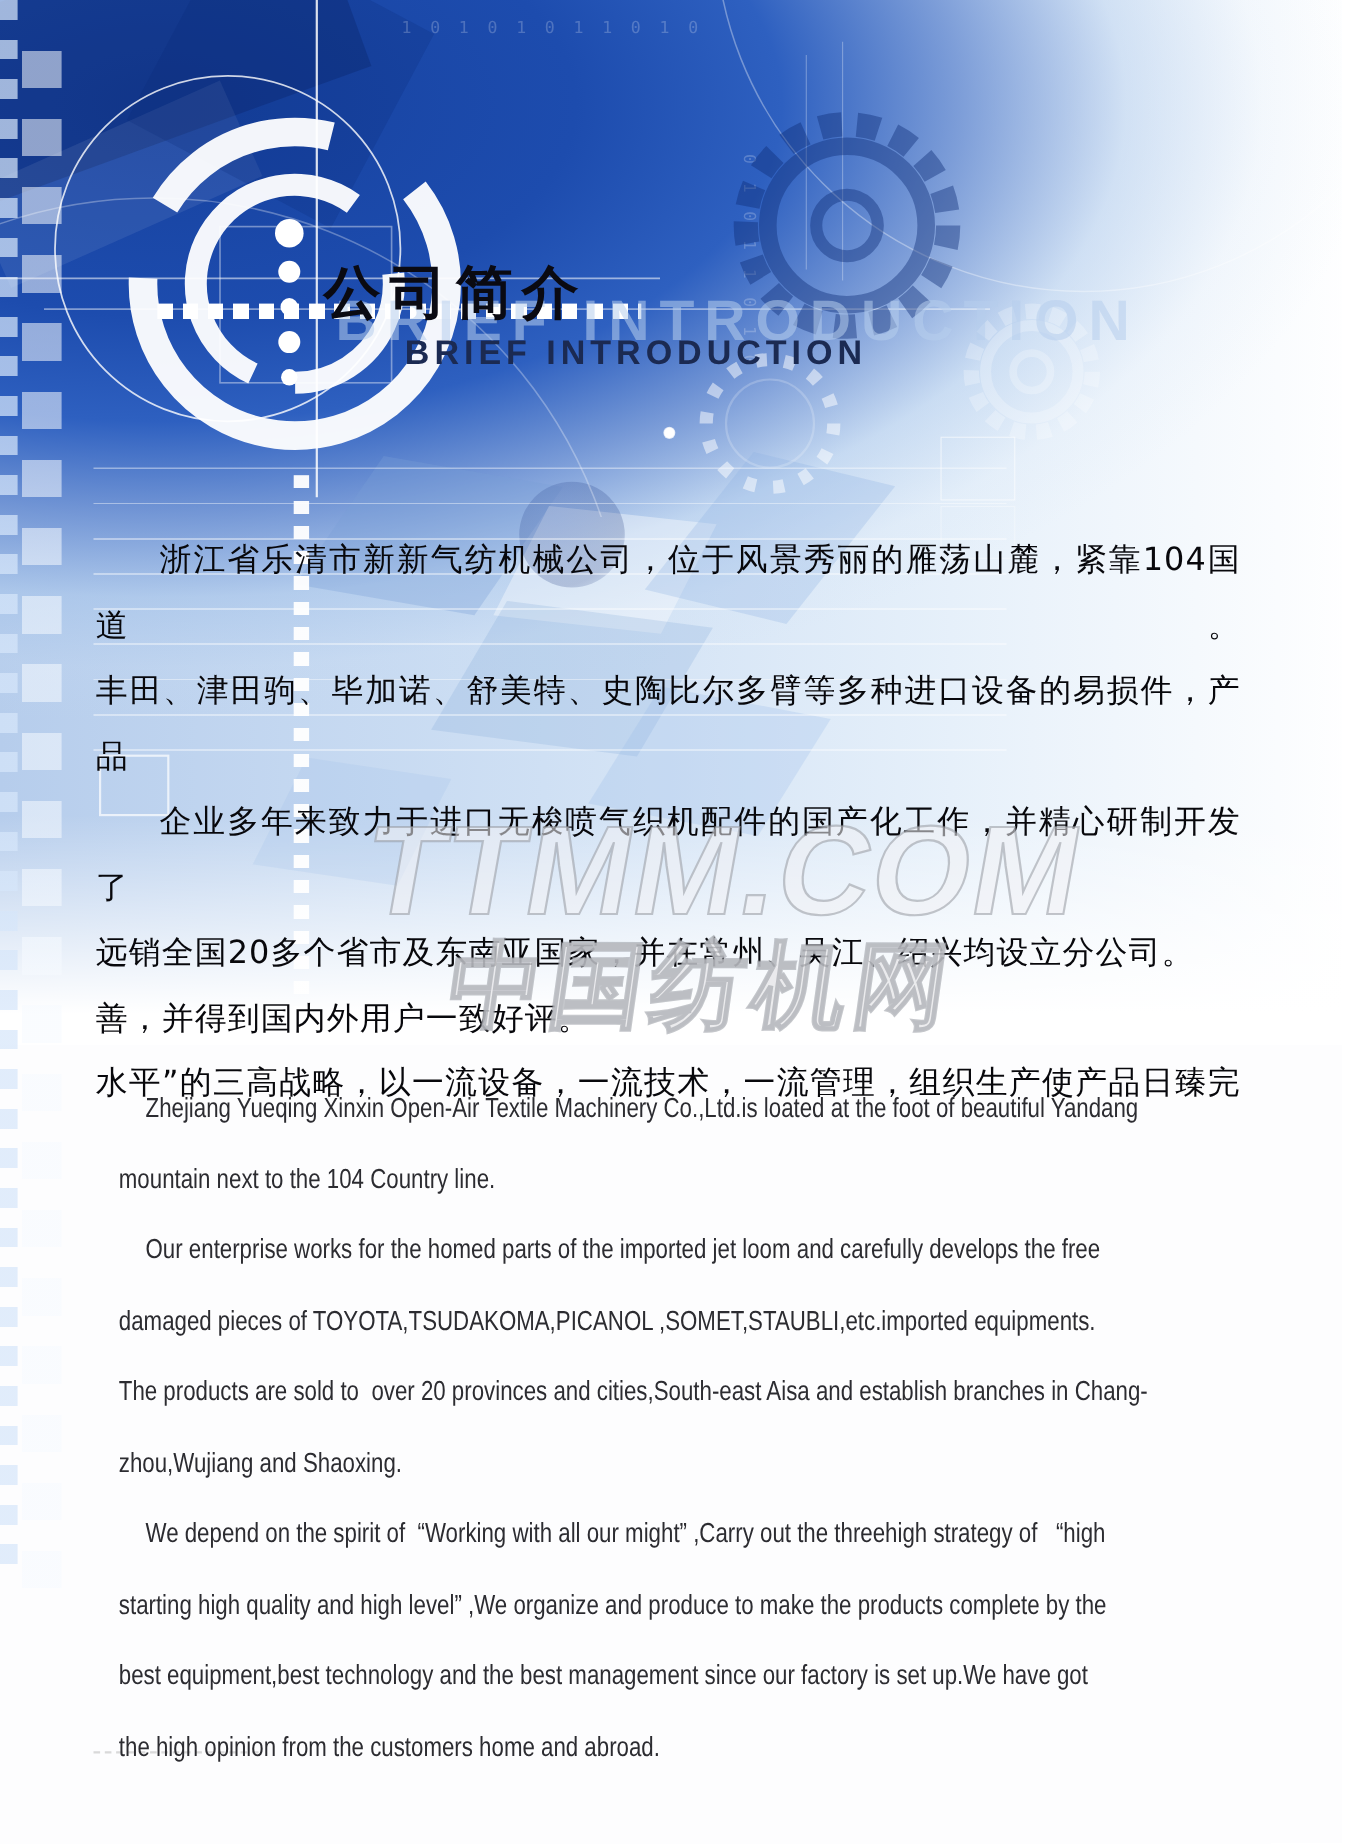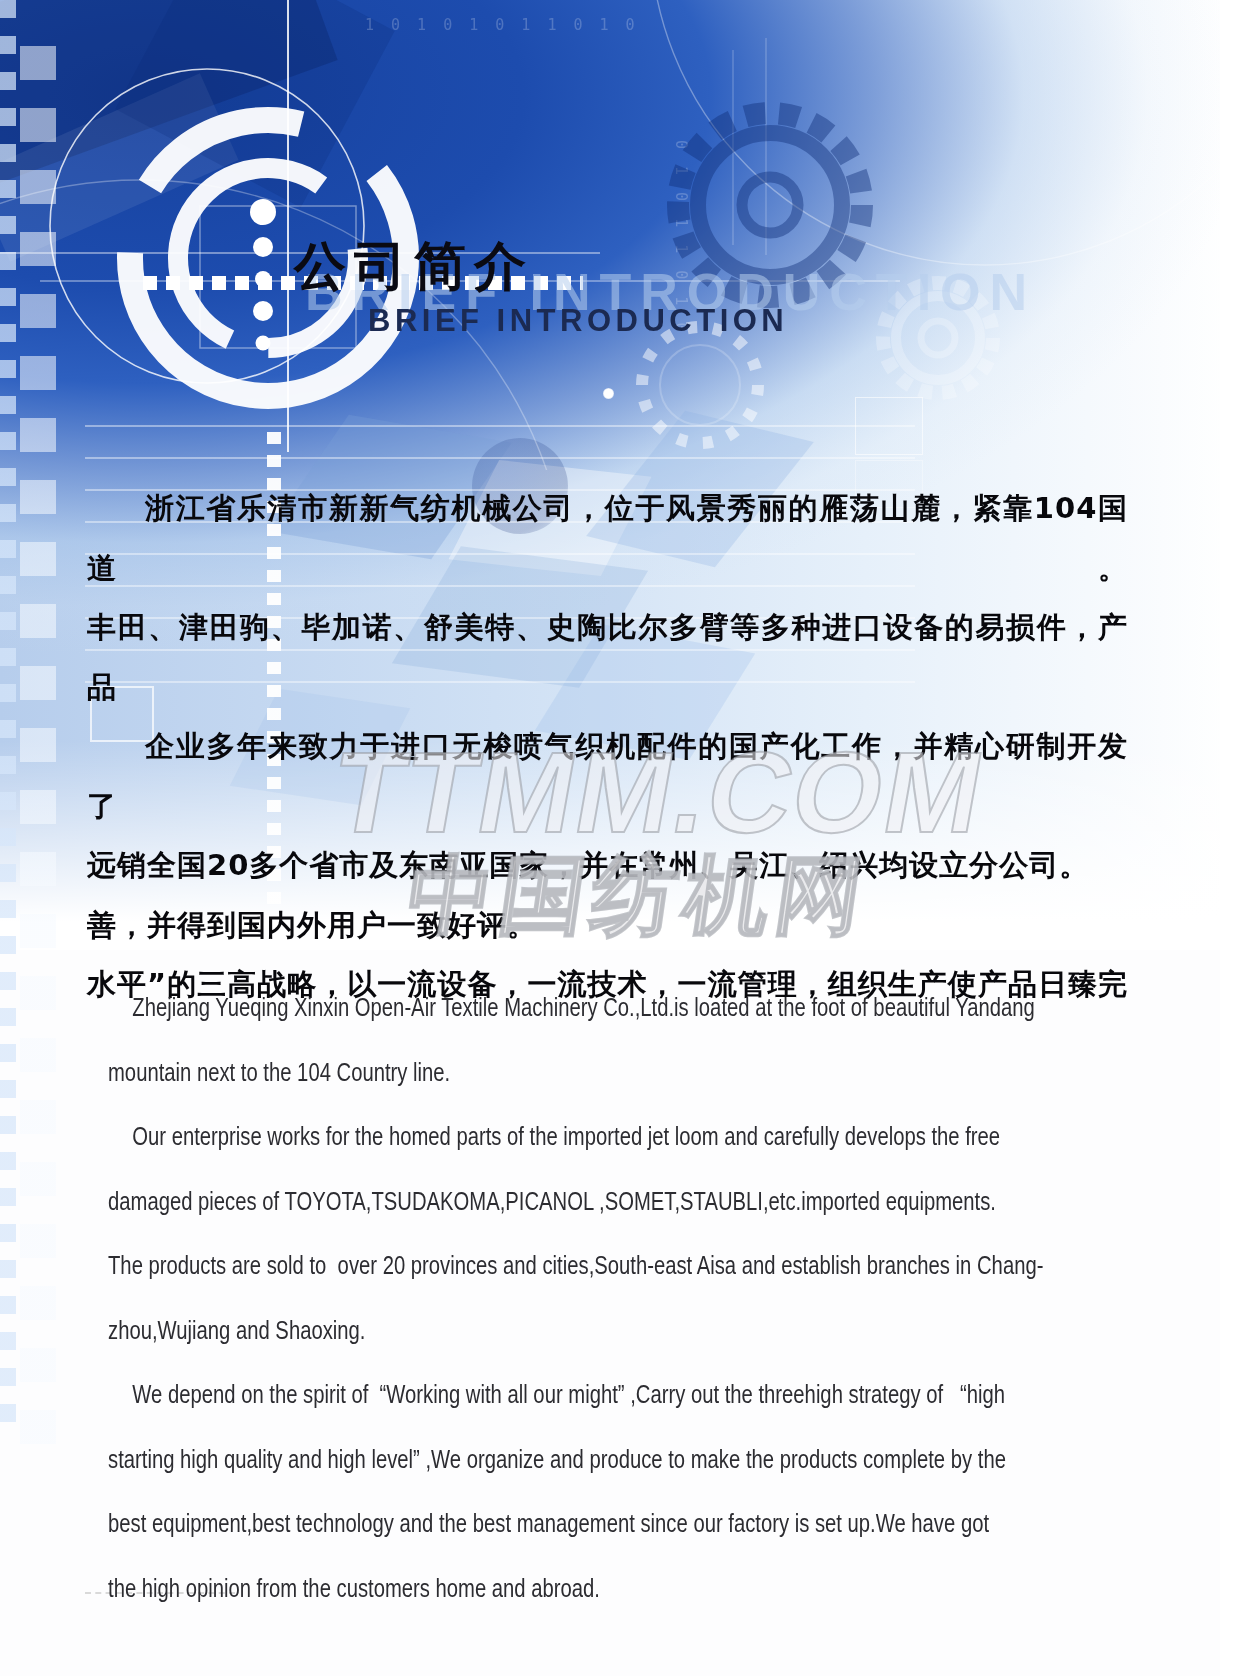--- a/index.html
+++ b/index.html
@@ -74,21 +74,21 @@
   .title-ghost{left:305px;top:262px;z-index:3;white-space:nowrap;
     font-size:52px;font-weight:700;letter-spacing:9px;color:rgba(183,205,236,.55);}
   .title-zh{left:294px;top:232px;z-index:4;white-space:nowrap;
     font-size:52px;font-weight:700;letter-spacing:8px;color:#0a0a12;
     font-family:"DejaVu Sans",sans-serif;}
   .title-en{left:368px;top:303px;z-index:4;white-space:nowrap;
     font-size:31px;font-weight:600;letter-spacing:4.5px;color:#1b2a52;}
 
   
   .zh{left:87px;top:479px;width:1041px;z-index:5;
-      font-family:"DejaVu Sans",sans-serif;font-weight:700;color:#08080c;
+      font-family:"DejaVu Sans",sans-serif;font-weight:400;color:#08080c;
       font-size:29px;line-height:59.5px;letter-spacing:1px;}
   .zh .ln{text-align:justify;}
   .zh .fill{text-align-last:justify;}
   .zh .ind{text-indent:58px;}
 
   
   .wm{z-index:6;font-weight:700;white-space:nowrap;
       -webkit-text-stroke:2px rgba(150,153,160,.55);}
   .wm1{left:335px;top:726px;font-size:115px;letter-spacing:2px;
        color:rgba(240,241,244,.55);transform:skewX(-10deg);}

